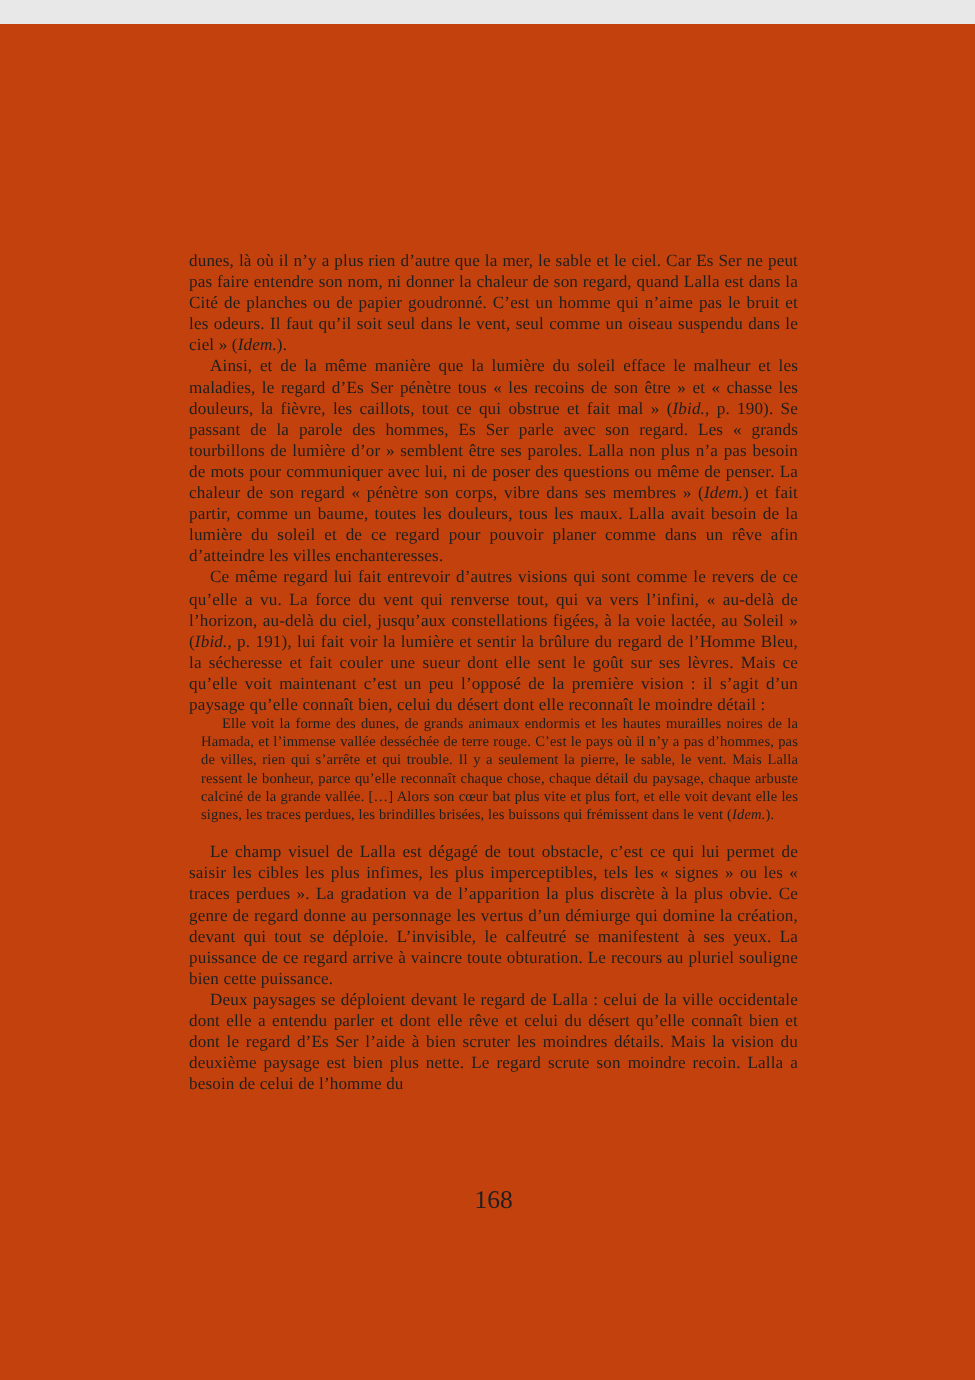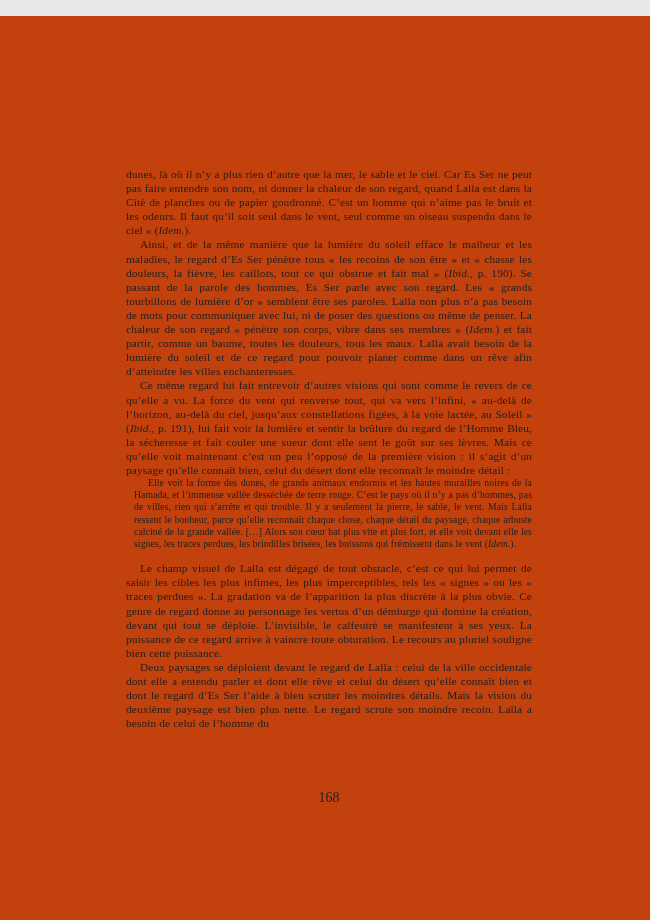--- a/index.html
+++ b/index.html
@@ -47,21 +47,21 @@
   }
   .text-block i {
     font-style: italic;
   }
   .page-number {
     position: absolute;
     left: 126px;
     top: 774px;
     width: 406px;
     text-align: center;
-    font-size: 14px;
+    font-size: 17px;
     color: #1f1f1f;
   }
 </style>
 </head>
 <body>
 
 <div class="page">
   <div class="text-block">
       <p class=""><span>dunes, là où il n’y a plus rien d’autre que la mer, le sable et le ciel. Car Es Ser ne peut pas faire entendre son nom, ni donner la chaleur de son regard, quand Lalla est dans la Cité de planches ou de papier goudronné. C’est un homme qui n’aime pas le bruit et les odeurs. Il faut qu’il soit seul dans le vent, seul comme un oiseau suspendu dans le ciel » (</span><i>Idem.</i><span>).</span></p>
       <p class=" indented"><span>Ainsi, et de la même manière que la lumière du soleil efface le malheur et les maladies, le regard d’Es Ser pénètre tous « les recoins de son être » et « chasse les douleurs, la fièvre, les caillots, tout ce qui obstrue et fait mal » (</span><i>Ibid.</i><span>, p. 190). Se passant de la parole des hommes, Es Ser parle avec son regard. Les « grands tourbillons de lumière d’or » semblent être ses paroles. Lalla non plus n’a pas besoin de mots pour communiquer avec lui, ni de poser des questions ou même de penser. La chaleur de son regard « pénètre son corps, vibre dans ses membres » (</span><i>Idem.</i><span>) et fait partir, comme un baume, toutes les douleurs, tous les maux. Lalla avait besoin de la lumière du soleil et de ce regard pour pouvoir planer comme dans un rêve afin d’atteindre les villes enchanteresses.</span></p>

